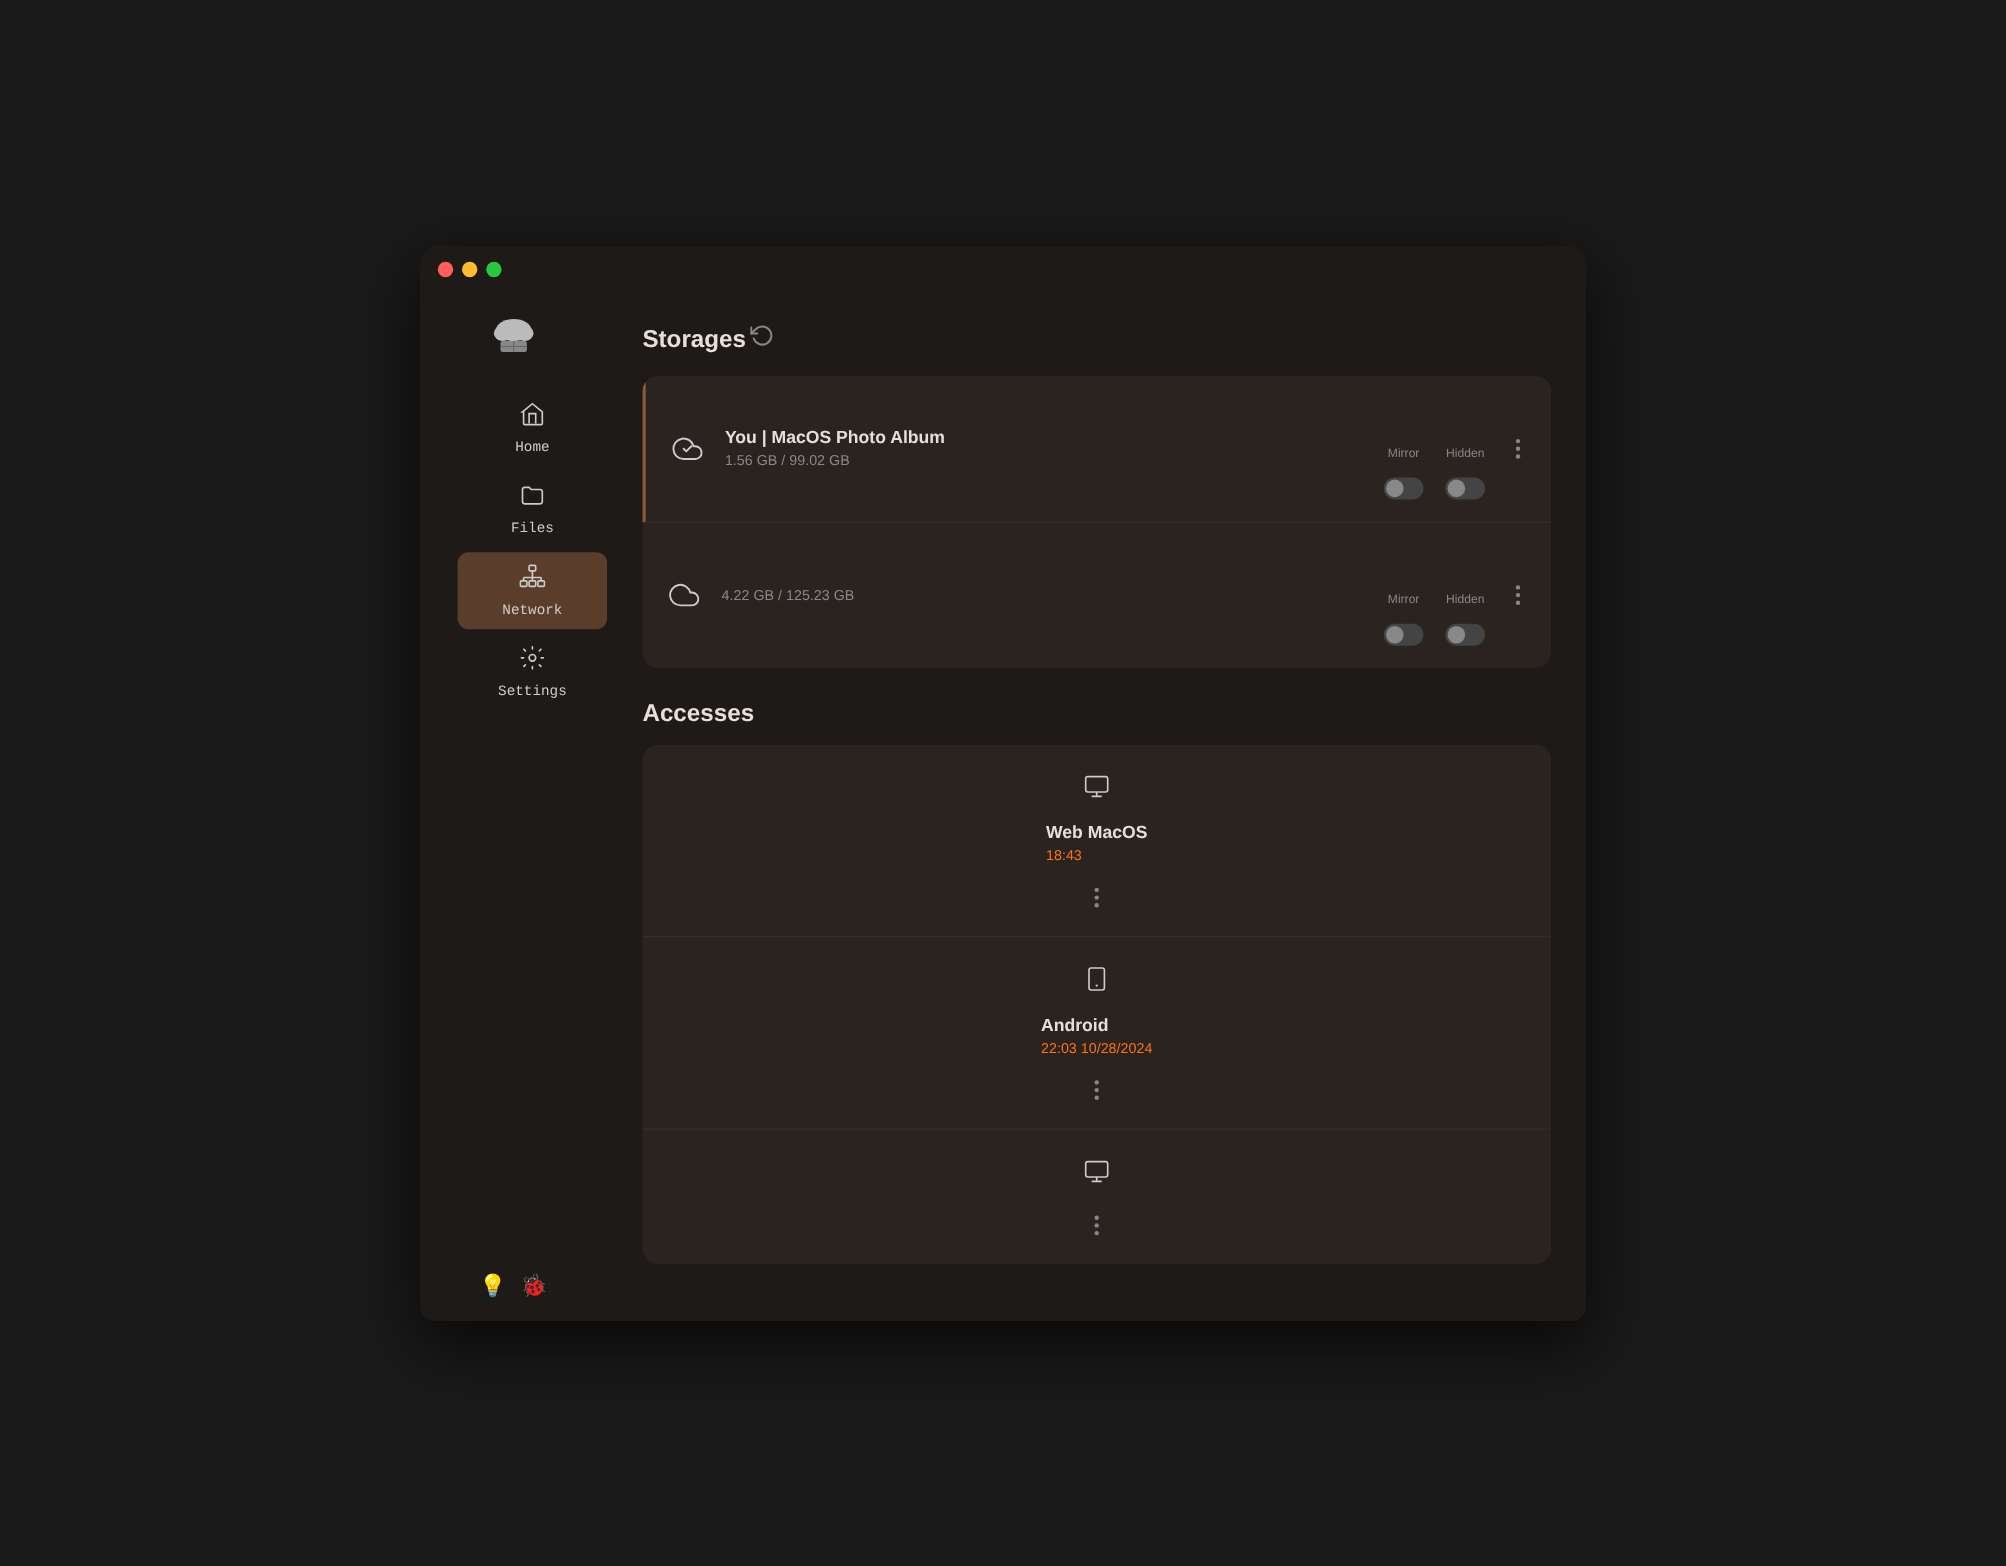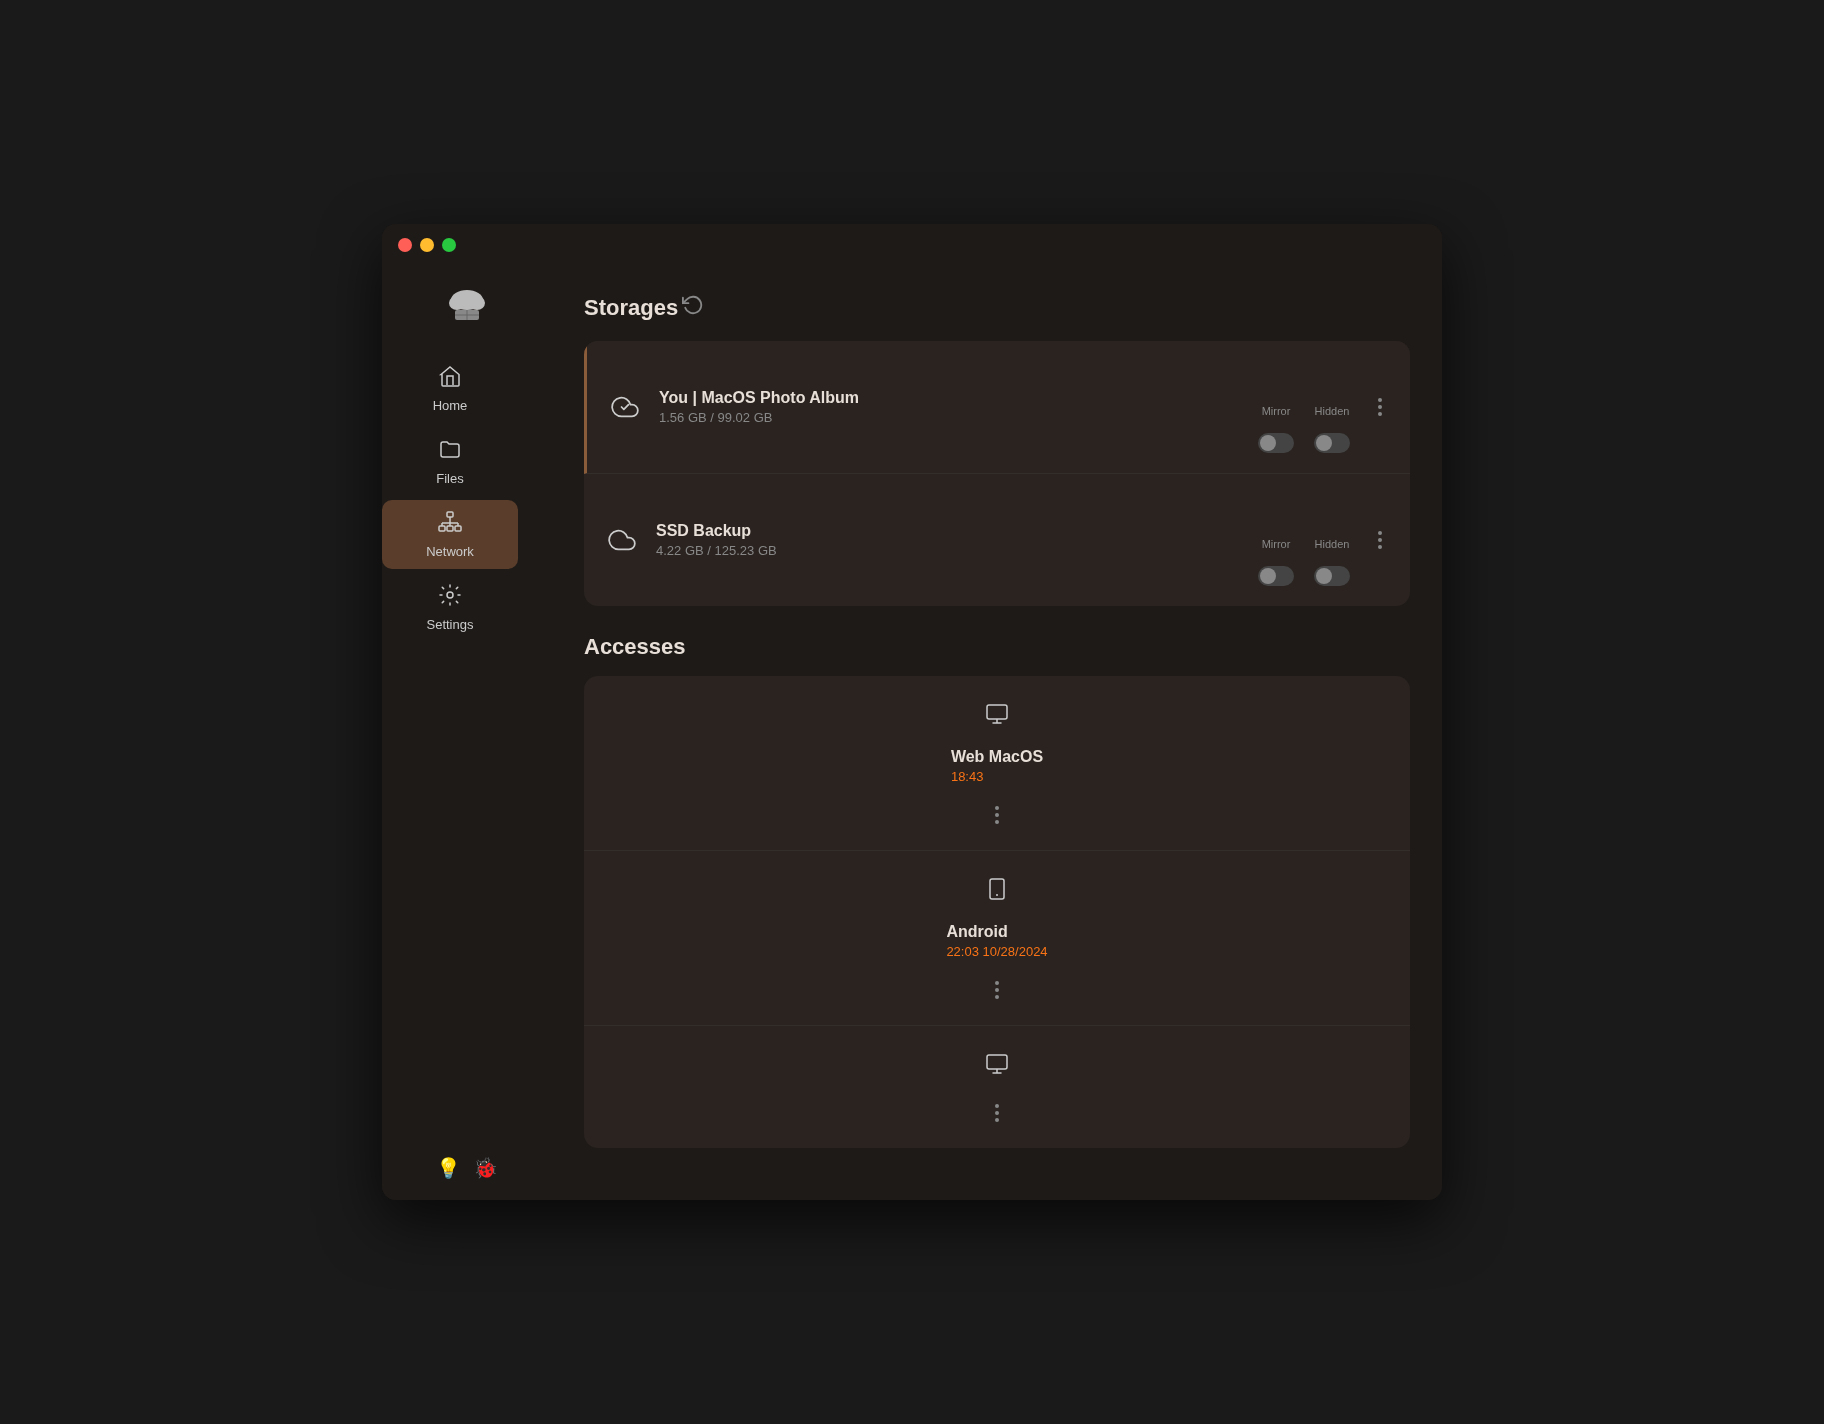--- a/index.html
+++ b/index.html
@@ -68,24 +68,25 @@
       margin-bottom: 20px;
       color: #ccc;
       font-size: 36px;
       line-height: 1;
       margin-top: 4px;
     }
 
     .sidebar-nav {
       display: flex;
       flex-direction: column;
-      align-items: flex-start;
+      align-items: flex-end;
       gap: 4px;
       width: 100%;
       flex: 1;
+      font-family: Liberation Mono, monospace;
     }
 
     .sidebar-item {
       display: flex;
       flex-direction: column;
       align-items: center;
       gap: 4px;
       padding: 10px 16px;
       border-radius: 10px;
       cursor: pointer;
@@ -435,21 +436,20 @@
           </div>
         </div>
 
         <div class="storage-item">
           <div class="storage-icon">
             <svg width="28" height="28" viewBox="0 0 24 24" fill="none">
               <path d="M18 10h-1.26A8 8 0 109 20h9a5 5 0 000-10z" stroke="#ccc" stroke-width="1.5" fill="none"></path>
             </svg>
           </div>
           <div class="storage-info">
-            <div class="storage-name">SSD Backup</div>
             <div class="storage-size">4.22 GB / 125.23 GB</div>
           </div>
           <div class="storage-controls">
             <div class="toggle-group">
               <span class="toggle-label">Mirror</span>
               <div class="toggle"></div>
             </div>
             <div class="toggle-group">
               <span class="toggle-label">Hidden</span>
               <div class="toggle"></div>

